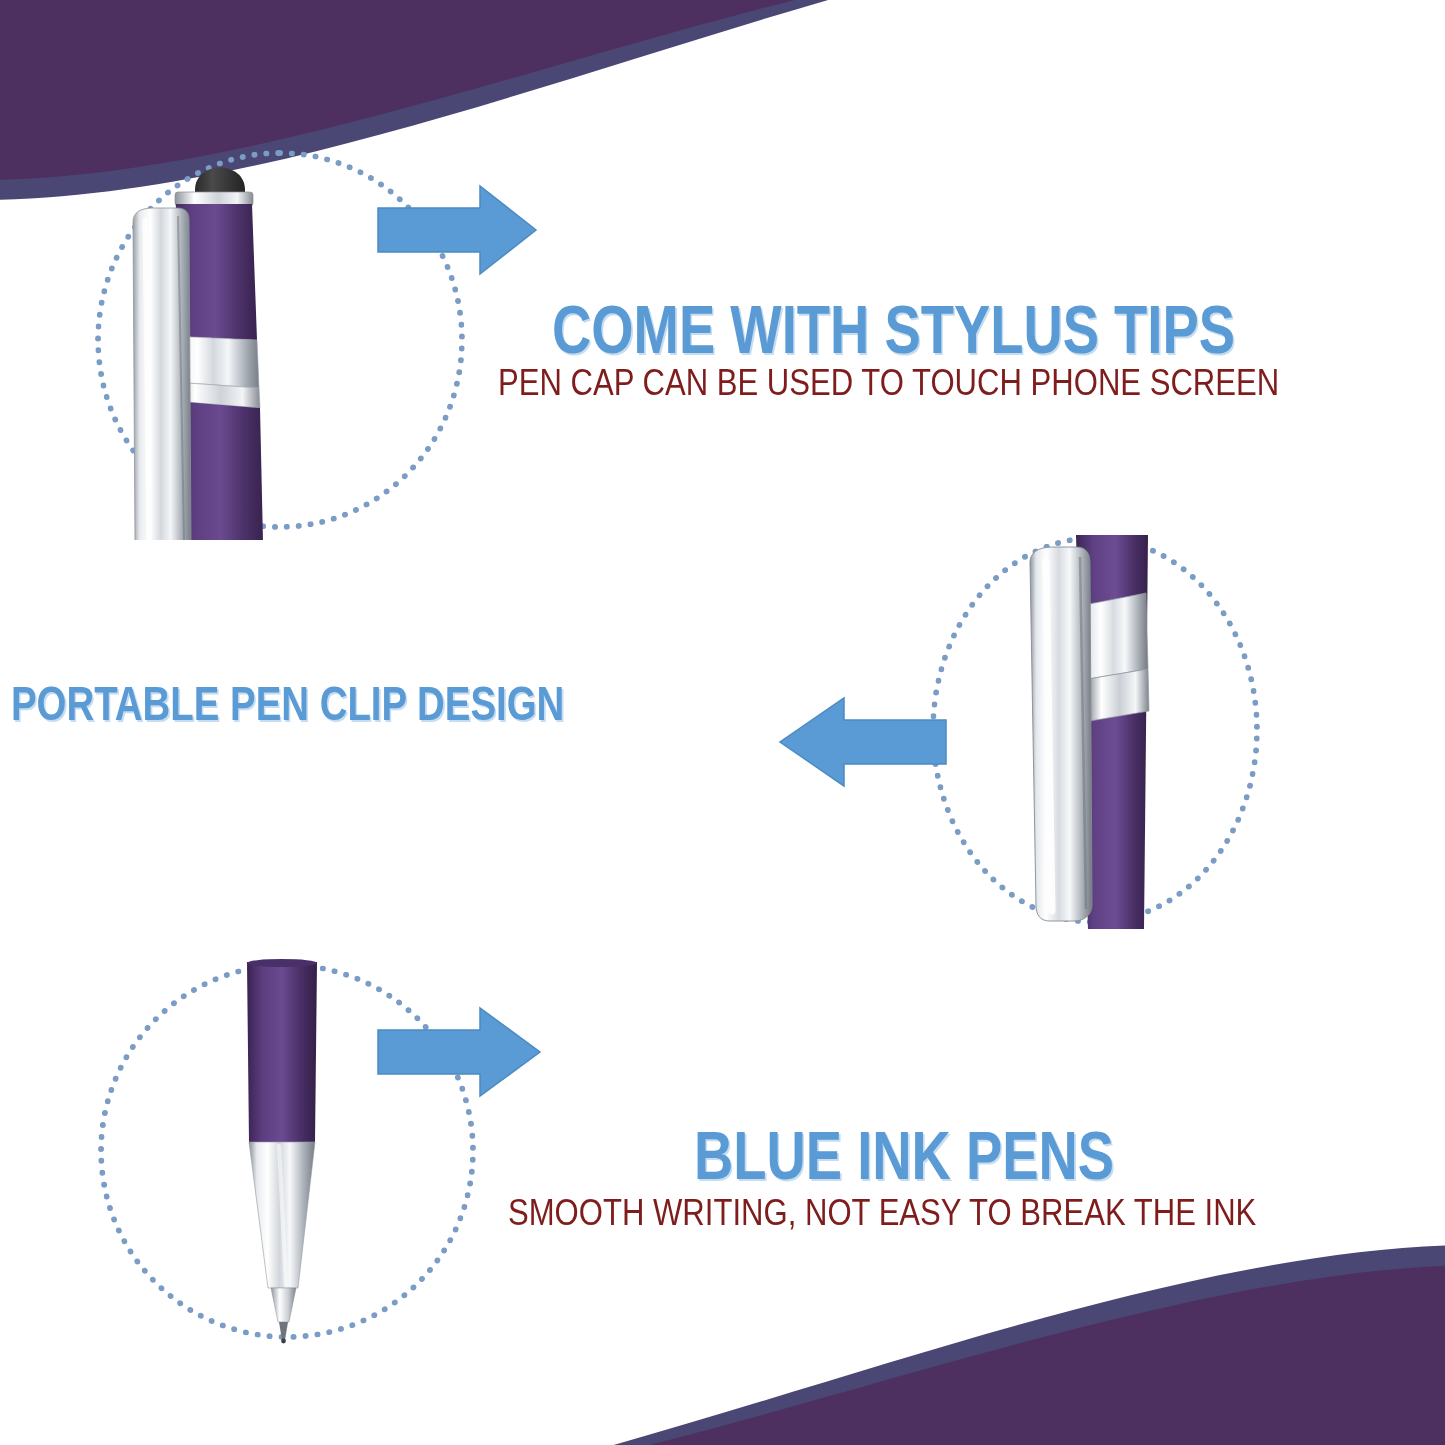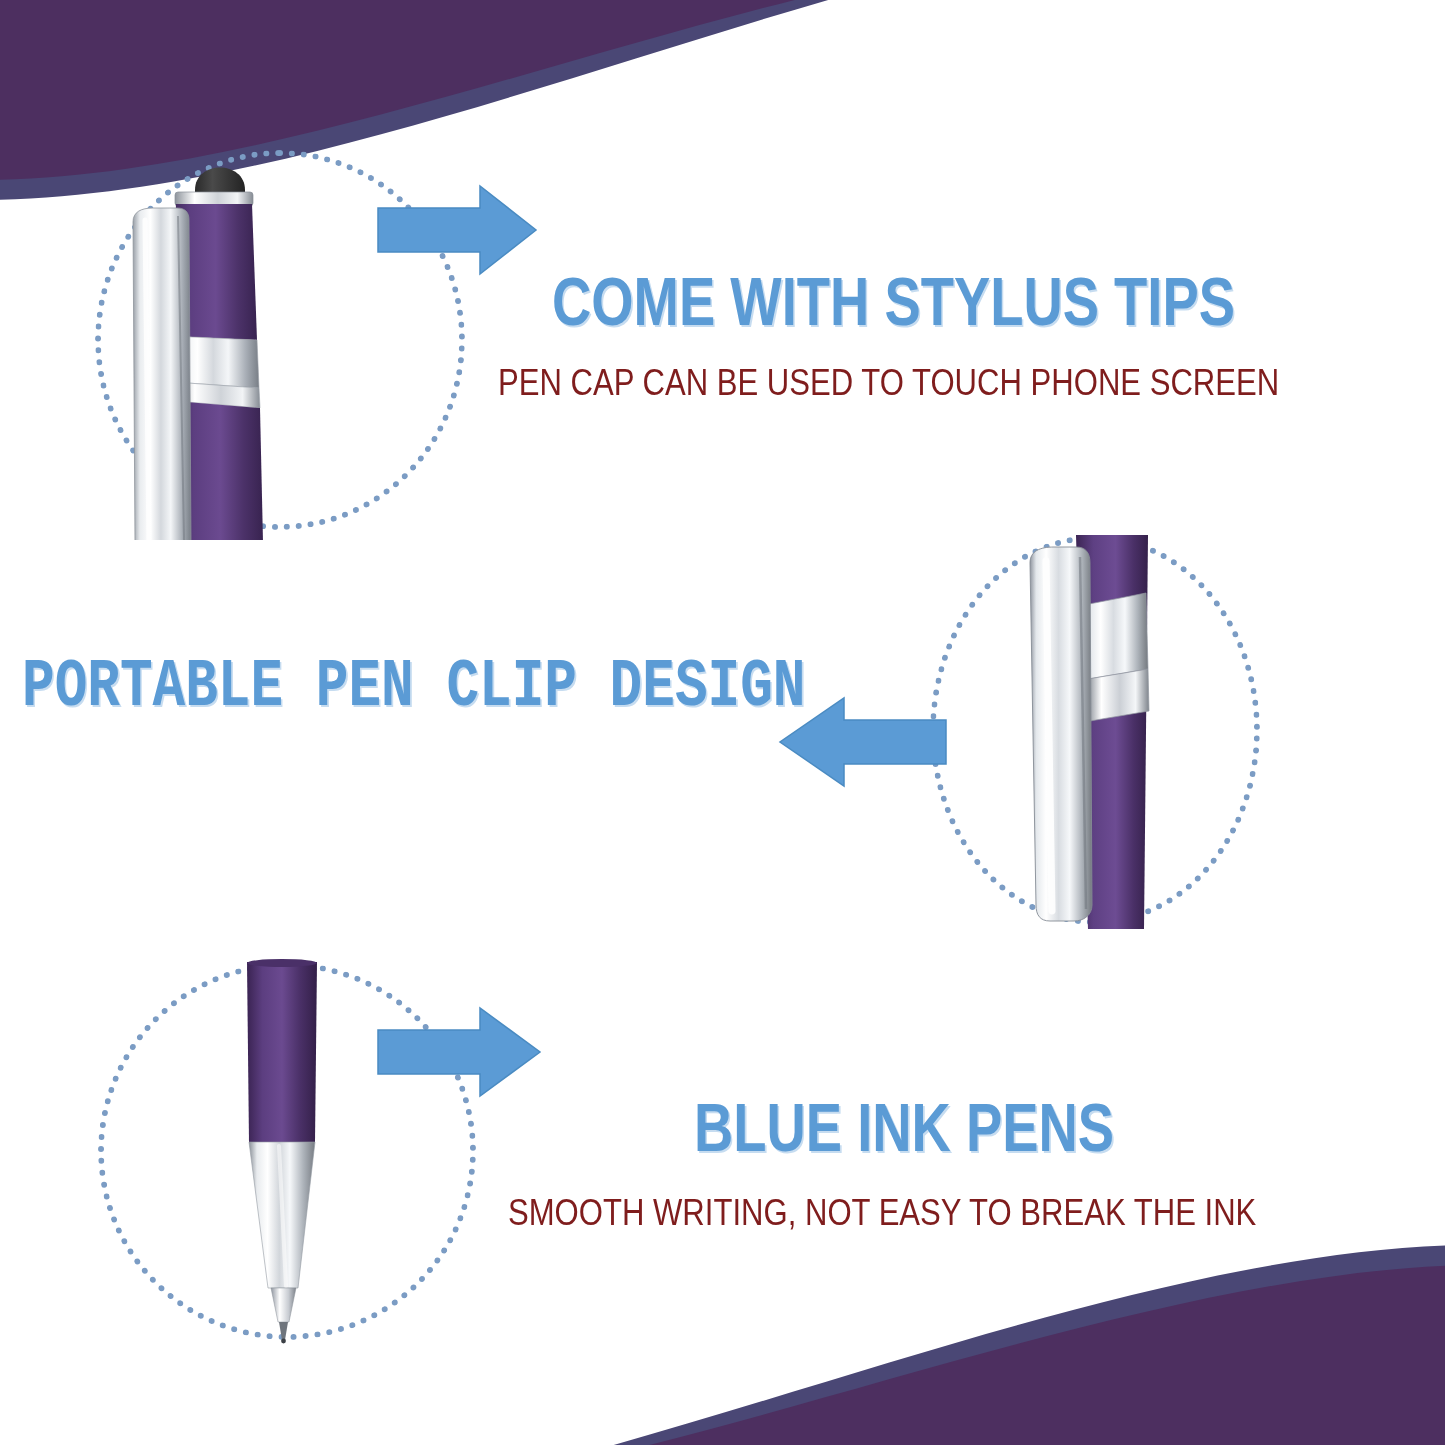--- a/index.html
+++ b/index.html
@@ -36,20 +36,21 @@
   
   .headline{
     position:absolute;
     color:#5B9BD5;
     font-weight:bold;
     font-family:"Liberation Sans", sans-serif;
     letter-spacing:0px;
     white-space:nowrap;
     transform-origin:left center;
     text-shadow:2px 2px 0 rgba(91,155,213,0.35);
+    margin-top:28px;
   }
   .subline{
     position:absolute;
     color:#7f1d1d;
     font-weight:normal;
     font-family:"Liberation Sans", sans-serif;
     white-space:nowrap;
     transform-origin:left center;
   }
 
@@ -194,21 +195,21 @@
 
         <path d="M 58,28 L 64,378" stroke="#FFFFFF" stroke-width="7" opacity="0.9" stroke-linecap="round"></path>
         <path d="M 92,24 L 98,376" stroke="#70767E" stroke-width="2.5" opacity="0.55"></path>
       </svg>
     </div>
 
     <svg class="arrow" style="left:772px;top:172px;width:180px;height:100px;" viewBox="0 0 180 100" xmlns="http://www.w3.org/2000/svg">
       <polygon points="174,28 72,28 72,6 8,50 72,94 72,72 174,72" fill="#5B9BD5" stroke="#4A8BC2" stroke-width="1.5"></polygon>
     </svg>
 
-    <div class="headline" style="left:22px;top:128px;font-size:68px;font-family:Liberation Mono, monospace;">
+    <div class="headline" style="left:11px;top:128px;font-size:48px;">
       <span class="squeeze" style="transform:scaleX(0.80);">PORTABLE PEN CLIP DESIGN</span>
     </div>
 
   </div>
 
   <div class="feature" style="left:0;top:940px;width:1196px;height:420px;">
 
     <div class="circle-zone" style="left:98px;top:22px;width:378px;height:378px;">
       <div class="dotted-circle"></div>
 

